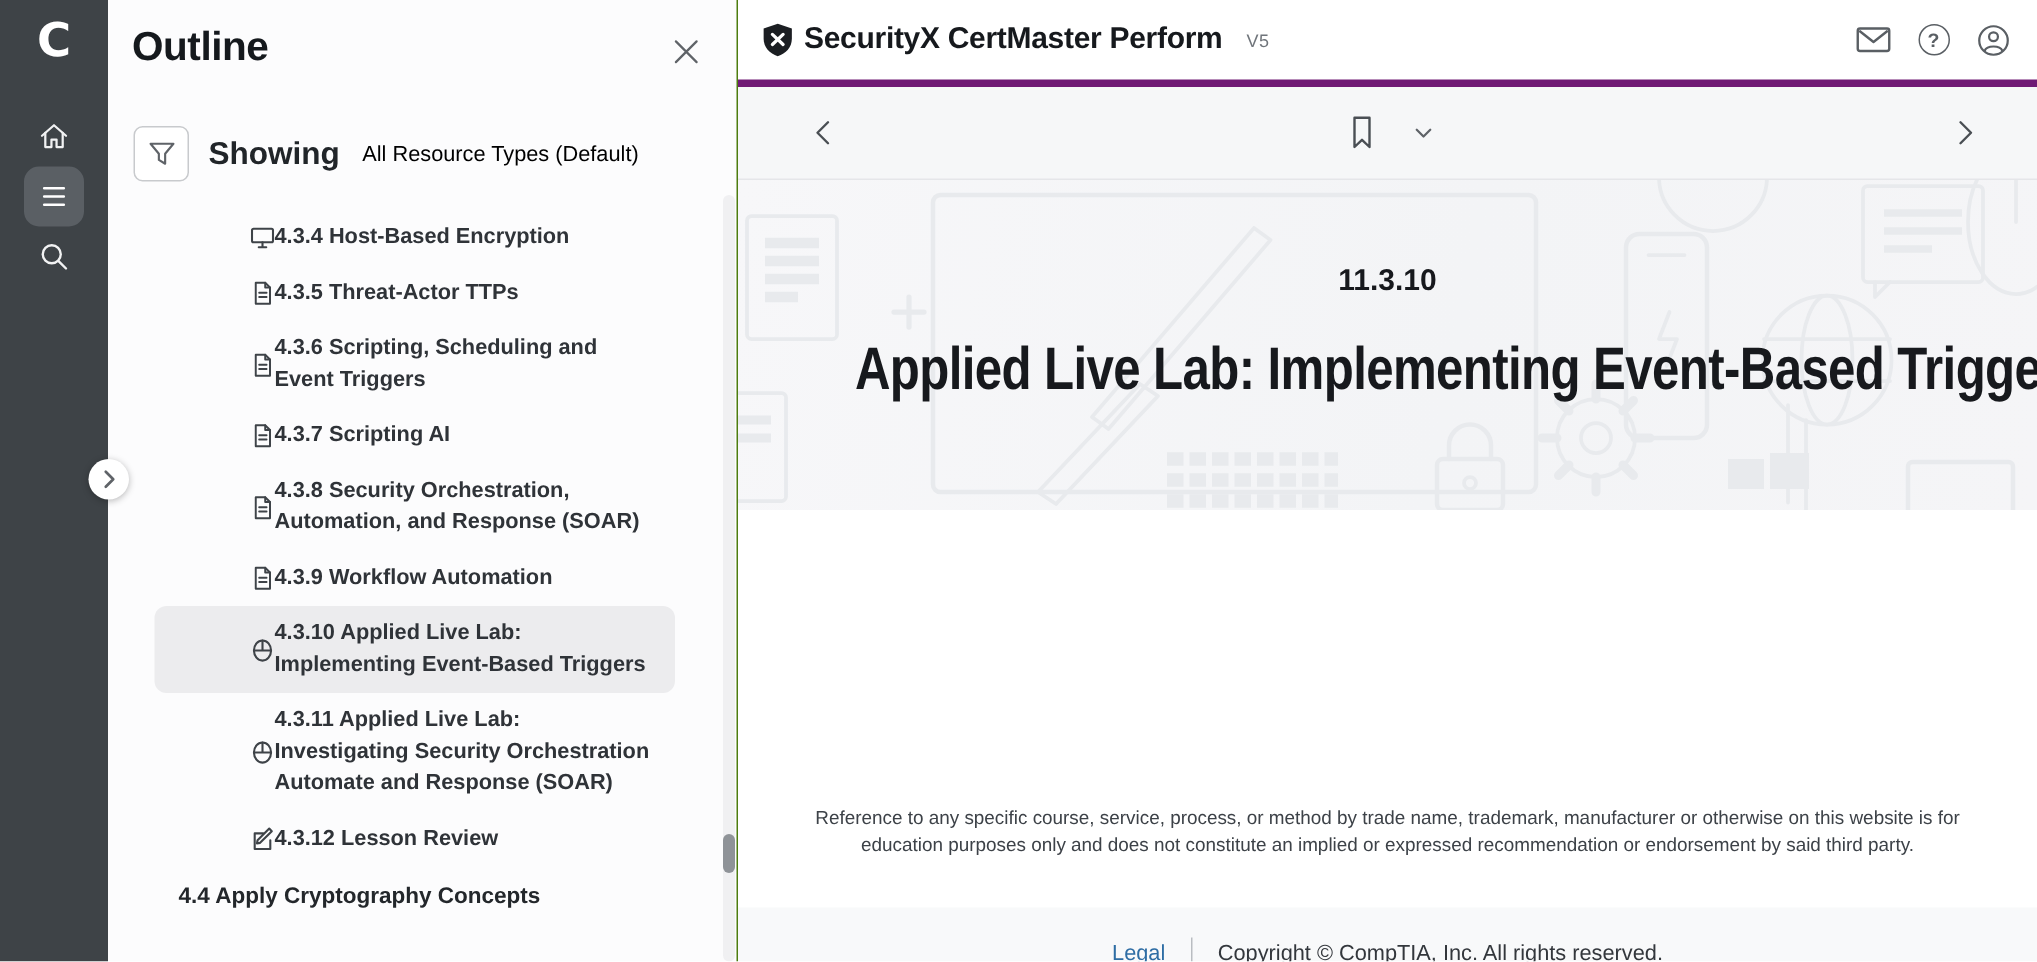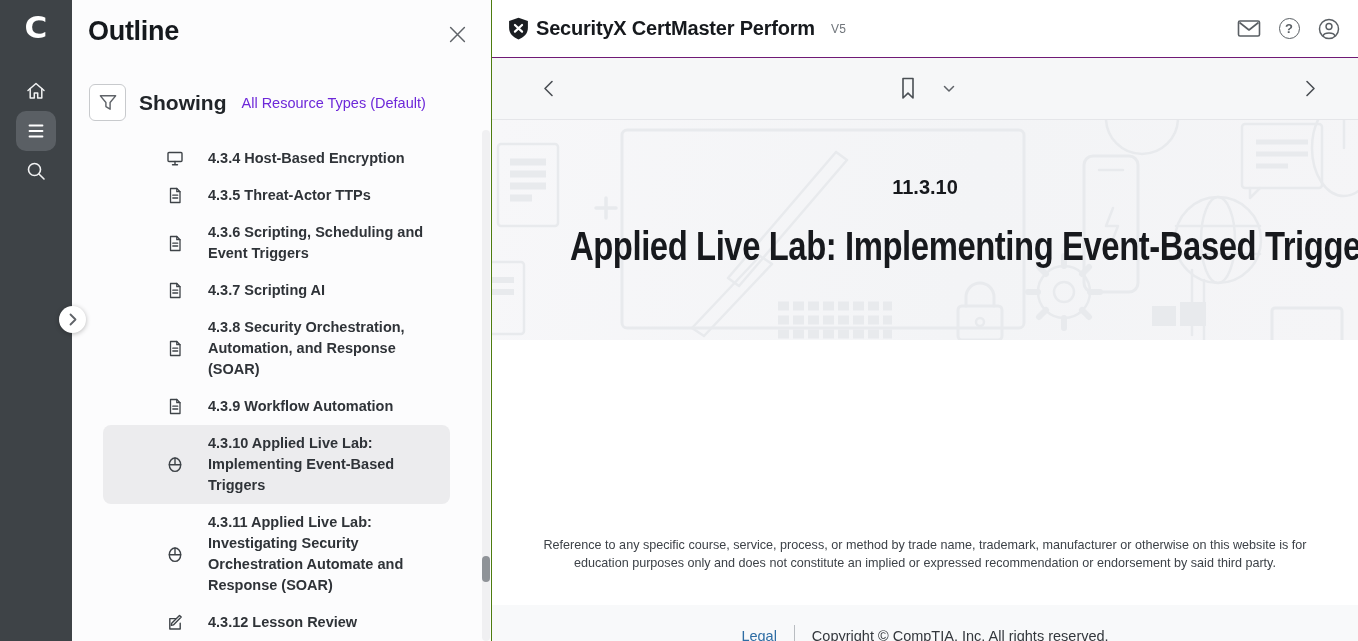--- a/index.html
+++ b/index.html
@@ -18,35 +18,35 @@
 
   .panel-toggle { position: absolute; left: 59px; top: 306px; width: 27px; height: 27px; border-radius: 50%; background: #fff; box-shadow: 0 1px 5px rgba(0,0,0,.28); z-index: 20; display: flex; align-items: center; justify-content: center; }
 
   
   .outline { width: 420px; flex: 0 0 420px; background: #fcfcfd; border-right: 1px solid #4d7c0f; position: relative; }
   .outline-title { position: absolute; left: 16px; top: 16px; font-size: 27px; font-weight: 700; letter-spacing: -0.3px; color: #15191d; }
   .close-btn { position: absolute; right: 25px; top: 25px; width: 18px; height: 18px; display: flex; align-items: center; justify-content: center; }
   .filter-row { position: absolute; left: 17px; top: 84px; display: flex; align-items: center; }
   .filter-btn { width: 37px; height: 37px; border: 1px solid #c8cacd; border-radius: 6px; background: #fff; display: flex; align-items: center; justify-content: center; }
   .showing { margin-left: 13px; font-size: 21px; font-weight: 700; color: #212529; }
-  .filter-value { margin-left: 15px; font-size: 14.5px; color: #6d28d9; }
+  .filter-value { margin-left: 15px; font-size: 14.5px; color: #000000; }
 
   .o-list { position: absolute; left: 0; right: 0; top: 140px; }
-  .o-item { margin: 0 41px 0 31px; padding: 8px 8px 8px 64px; display: flex; align-items: center; gap: 25px; border-radius: 8px; cursor: pointer; }
+  .o-item { margin: 0 41px 0 31px; padding: 8px 8px 8px 64px; display: flex; align-items: center; gap: 0; border-radius: 8px; cursor: pointer; }
   .o-item.selected { background: #ececee; }
   .o-icon { width: 16px; height: 17px; flex: 0 0 16px; display: flex; align-items: center; justify-content: center; }
   .o-label { width: 252px; font-size: 14.5px; font-weight: 600; line-height: 21px; color: #2f3338; }
   .o-section { margin: 9px 41px 0 47px; font-size: 15px; font-weight: 700; line-height: 22px; color: #23272b; cursor: pointer; }
 
   .o-scroll-track { position: absolute; top: 130px; bottom: 0; right: 1px; width: 8px; background: #f0f0f2; border-radius: 4px; }
   .o-scroll-thumb { position: absolute; top: 426px; right: 0; width: 8px; height: 26px; background: #8f9398; border-radius: 4px; }
 
   
   .main { flex: 1 1 auto; width: 866px; display: flex; flex-direction: column; background: #fff; }
-  .topbar { height: 58px; flex: 0 0 58px; display: flex; align-items: center; padding: 0 17px 0 16px; background: #fff; border-bottom: 1px solid #701a75; }
+  .topbar { height: 58px; flex: 0 0 58px; display: flex; align-items: center; padding: 0 17px 0 16px; background: #fff; border-bottom: 5px solid #701a75; }
   .shield { width: 21px; height: 23px; display: flex; }
   .prod-title { margin-left: 7px; font-size: 20px; font-weight: 700; letter-spacing: -0.2px; color: #16191d; }
   .prod-ver { margin-left: 16px; font-size: 12px; font-weight: 400; color: #70757b; text-transform: uppercase; letter-spacing: 0.3px; }
   .top-actions { margin-left: auto; display: flex; align-items: center; gap: 16px; }
   .top-actions button { width: 24px; height: 24px; display: flex; align-items: center; justify-content: center; }
   .help-circle { width: 21px; height: 21px; border: 1.6px solid #5a5f64; border-radius: 50%; color: #5a5f64; font-size: 13px; font-weight: 700; display: flex; align-items: center; justify-content: center; }
 
   .pagenav { height: 62px; flex: 0 0 62px; background: #f6f7f8; border-bottom: 1px solid #e5e6e9; position: relative; }
   .pagenav button { position: absolute; top: 50%; transform: translateY(-50%); width: 26px; height: 26px; display: flex; align-items: center; justify-content: center; }
   .nav-back { left: 43px; }

